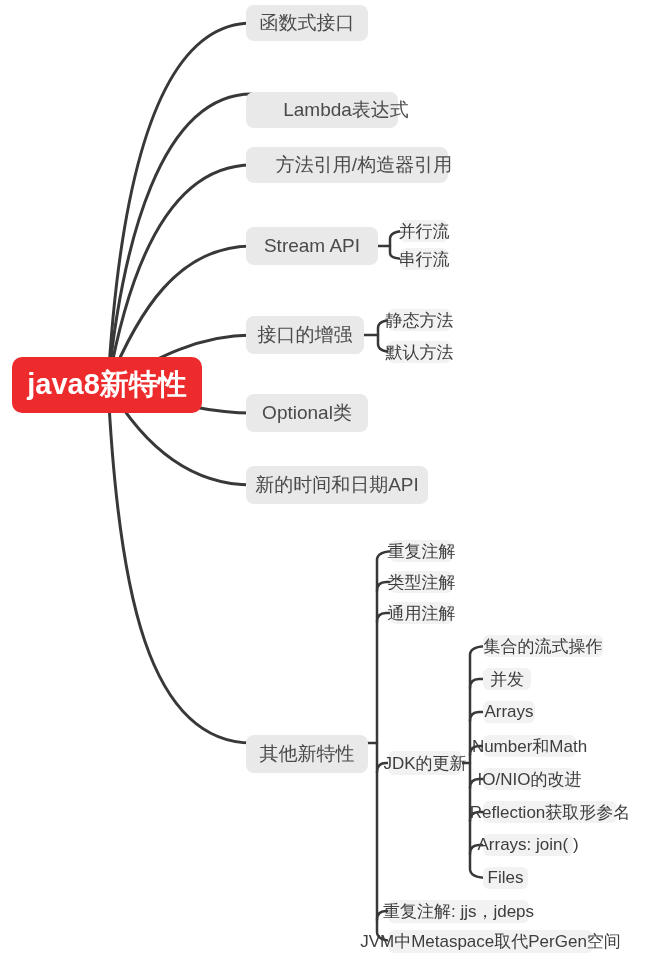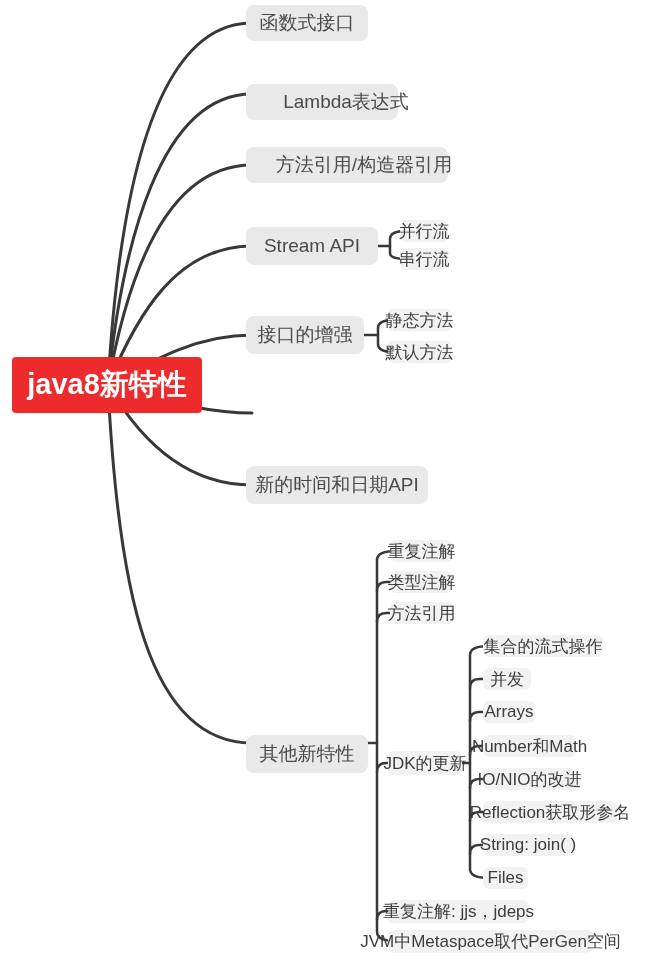--- a/index.html
+++ b/index.html
@@ -27,21 +27,21 @@
     display:flex;
     align-items:center;
     justify-content:center;
     white-space:nowrap;
   }
   .root{
     background:var(--root-bg);
     color:var(--root-text);
     font-size:29px;
     font-weight:700;
-    border-radius:4px;
+    border-radius:10px;
   }
   .lvl1{
     background:var(--branch-bg);
     color:var(--branch-text);
     font-size:19px;
     border-radius:8px;
   }
   .leaf{
     background:var(--leaf-bg);
     color:var(--leaf-text);
@@ -87,42 +87,43 @@
       <path d="M470,755 Q470,746 479,746 L489,746"></path>
       <path d="M470,788 Q470,779 479,779 L489,779"></path>
       <path d="M470,821 Q470,812 479,812 L489,812"></path>
       <path d="M470,854 Q470,845 479,845 L489,845"></path>
     </g>
   </svg>
 
   <div class="node root" style="left:12px;top:357px;width:190px;height:56px;">java8新特性</div>
 
   <div class="node lvl1" style="left:246px;top:5px;width:122px;height:36px;">函数式接口</div>
-  <div class="node lvl1" style="left:246px;top:84px;width:152px;height:36px;padding-left:48px;">Lambda表达式</div>
+  <div class="node lvl1" style="left:246px;top:92px;width:152px;height:36px;padding-left:48px;">Lambda表达式</div>
   <div class="node lvl1" style="left:246px;top:147px;width:202px;height:36px;padding-left:34px;">方法引用/构造器引用</div>
   <div class="node lvl1" style="left:246px;top:316px;width:118px;height:38px;">接口的增强</div>
   <div class="node lvl1" style="left:246px;top:227px;width:132px;height:38px;">Stream API</div>
+  <div class="node lvl1" style="left:246px;top:394px;width:122px;height:38px;">Optional类</div>
   <div class="node lvl1" style="left:246px;top:466px;width:182px;height:38px;">新的时间和日期API</div>
   <div class="node lvl1" style="left:246px;top:724px;width:122px;height:38px;margin-top:11px;">其他新特性</div>
 
   <div class="node leaf" style="left:400px;top:220px;width:48px;height:22px;">并行流</div>
   <div class="node leaf" style="left:400px;top:248px;width:48px;height:22px;">串行流</div>
 
   <div class="node leaf" style="left:388px;top:309px;width:63px;height:22px;">静态方法</div>
   <div class="node leaf" style="left:388px;top:341px;width:63px;height:22px;">默认方法</div>
 
   <div class="node leaf" style="left:390px;top:540px;width:63px;height:22px;">重复注解</div>
   <div class="node leaf" style="left:390px;top:571px;width:63px;height:22px;">类型注解</div>
-  <div class="node leaf" style="left:390px;top:602px;width:63px;height:22px;">方法引用</div>
+  <div class="node leaf" style="left:390px;top:602px;width:63px;height:22px;">通用注解</div>
   <div class="node leaf" style="left:388px;top:751px;width:74px;height:24px;">JDK的更新</div>
   <div class="node leaf" style="left:388px;top:900px;width:141px;height:23px;">重复注解: jjs，jdeps</div>
   <div class="node leaf" style="left:388px;top:930px;width:205px;height:23px;">JVM中Metaspace取代PerGen空间</div>
 
   <div class="node leaf" style="left:483px;top:635px;width:120px;height:22px;">集合的流式操作</div>
   <div class="node leaf" style="left:483px;top:668px;width:48px;height:22px;">并发</div>
   <div class="node leaf" style="left:483px;top:701px;width:52px;height:22px;">Arrays</div>
   <div class="node leaf" style="left:483px;top:735px;width:93px;height:22px;">Number和Math</div>
   <div class="node leaf" style="left:483px;top:768px;width:93px;height:22px;">IO/NIO的改进</div>
   <div class="node leaf" style="left:483px;top:801px;width:134px;height:22px;">Reflection获取形参名</div>
-  <div class="node leaf" style="left:483px;top:834px;width:90px;height:22px;">String: join( )</div>
+  <div class="node leaf" style="left:483px;top:834px;width:90px;height:22px;">Arrays: join( )</div>
   <div class="node leaf" style="left:483px;top:867px;width:45px;height:22px;">Files</div>
 
 </div>
 
 </body></html>

